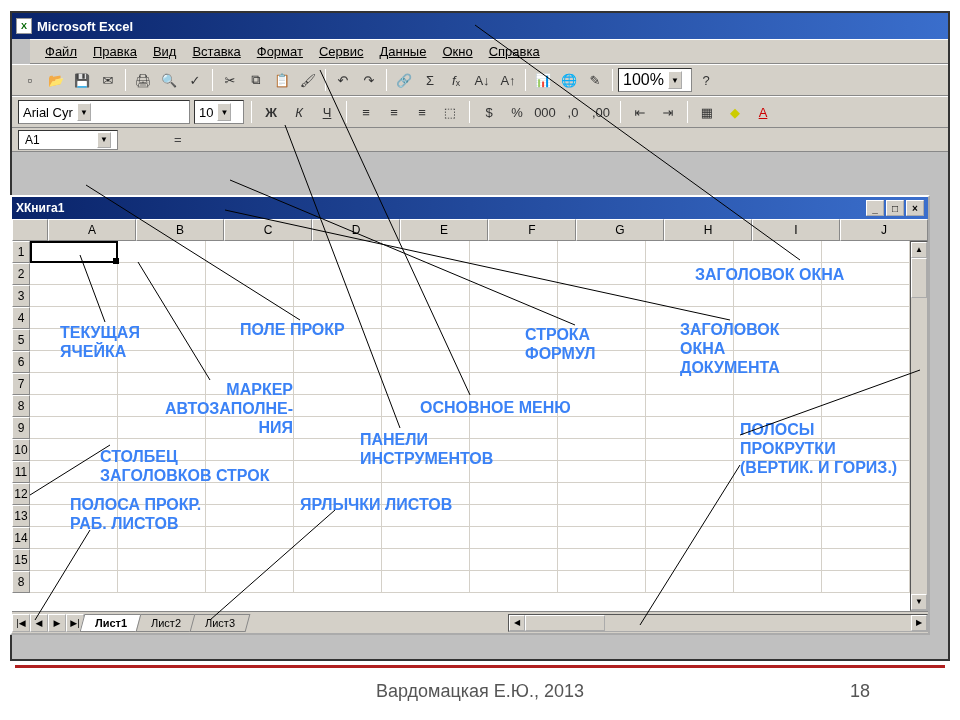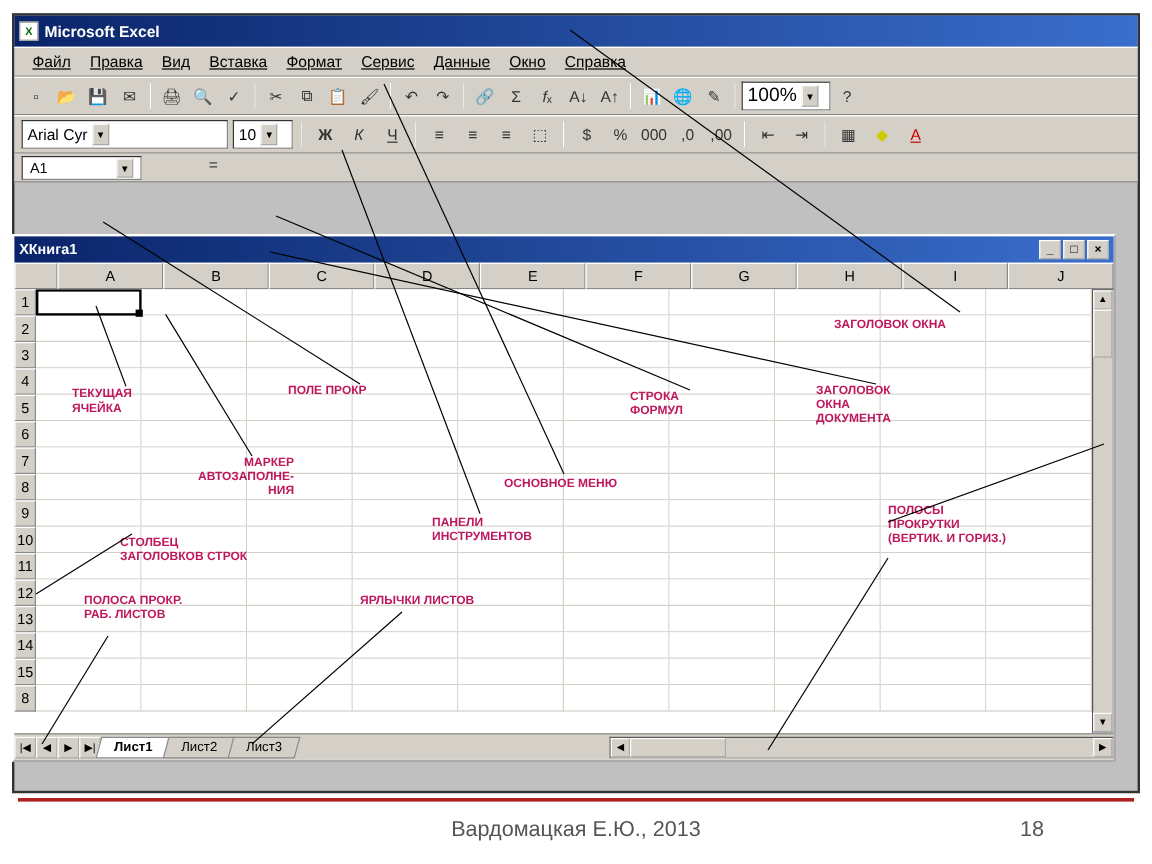--- a/index.html
+++ b/index.html
@@ -1,29 +1,29 @@
 <!DOCTYPE html>
 <html><head>
 <meta charset="utf-8">
 <style>
   * { box-sizing: border-box; margin: 0; padding: 0; }
   body { font-family: "MS Sans Serif", Tahoma, Arial, sans-serif; background: #fff; width: 960px; height: 720px; position: relative; overflow: hidden; }
   .frame { position: absolute; left: 10px; top: 11px; width: 940px; height: 650px; border: 2px solid #333; background: #c0c0c0; }
   .titlebar { background: linear-gradient(to right, #0a246a, #3a6ecc); color: #fff; height: 26px; display: flex; align-items: center; padding: 0 4px; font-weight: bold; font-size: 13px; }
   .titlebar .xls-ico { width: 16px; height: 16px; background: #fff; margin-right: 5px; display: flex; align-items: center; justify-content: center; font-size: 9px; color: #060; font-weight: bold; border: 1px solid #999; }
-  .menubar { background: #d4d0c8; height: 25px; display: flex; align-items: center; padding: 2px 8px; font-size: 13px; gap: 2px; border-bottom: 1px solid #888; border-top: 1px solid #fff; }
+  .menubar { background: #d4d0c8; height: 25px; display: flex; align-items: center; padding: 2px 8px; font-size: 13px; gap: 2px; border-bottom: 1px solid #888; border-top: 1px solid #fff; margin-left: 18px; }
   .menubar span { padding: 2px 7px; cursor: default; }
   .menubar span u { text-decoration: underline; }
   .toolbar { background: #d4d0c8; height: 32px; display: flex; align-items: center; padding: 2px 6px; gap: 2px; border-bottom: 1px solid #888; border-top: 1px solid #fff; }
   .btn { width: 24px; height: 24px; border: 1px solid #d4d0c8; background: #d4d0c8; display: flex; align-items: center; justify-content: center; font-size: 13px; color: #333; }
   .sep { width: 1px; height: 22px; background: #888; margin: 0 3px; border-right: 1px solid #fff; }
   .fmtbar { background: #d4d0c8; height: 32px; display: flex; align-items: center; padding: 2px 6px; gap: 4px; border-bottom: 1px solid #888; border-top: 1px solid #fff; font-size: 13px; }
   .combo { background: #fff; border: 1px inset #888; height: 22px; display: flex; align-items: center; padding: 11px 4px; }
   .combo .drop { width: 14px; height: 18px; background: #d4d0c8; border: 1px outset #fff; display: flex; align-items: center; justify-content: center; font-size: 8px; margin-left: 4px; }
-  .namerow { background: #d4d0c8; height: 24px; display: flex; align-items: flex-start; padding: 2px 6px; gap: 6px; border-bottom: 1px solid #888; }
+  .namerow { background: #d4d0c8; height: 24px; display: flex; align-items: center; padding: 2px 6px; gap: 6px; border-bottom: 1px solid #888; }
   .namebox { width: 100px; background: #fff; border: 1px inset #888; height: 20px; display: flex; align-items: center; padding: 0 6px; font-size: 12px; }
   .namebox .drop { width: 14px; height: 16px; background: #d4d0c8; border: 1px outset #fff; margin-left: auto; display: flex; align-items: center; justify-content: center; font-size: 8px; }
   .fxhint { font-size: 13px; color: #444; margin-left: 50px; }
   .workbook { position: absolute; left: 10px; top: 195px; width: 920px; height: 440px; border: 2px outset #fff; background: #fff; }
   .wb-title { background: linear-gradient(to right, #0a246a, #3a6ecc); color: #fff; height: 22px; display: flex; align-items: center; padding: 0 4px; font-weight: bold; font-size: 12px; }
   .wb-title .winbtns { margin-left: auto; display: flex; gap: 2px; }
   .wb-title .winbtns div { width: 18px; height: 16px; background: #d4d0c8; border: 1px outset #fff; color: #000; display: flex; align-items: center; justify-content: center; font-size: 10px; font-family: Arial; }
   .sheet { position: absolute; top: 22px; left: 0; right: 0; bottom: 0; }
   .colheads { display: flex; height: 22px; }
   .corner { width: 40px; background: #d4d0c8; border: 1px solid #888; border-top-color: #fff; border-left-color: #fff; }
@@ -39,21 +39,21 @@
   .vscroll .thumb { width: 16px; height: 40px; background: #d4d0c8; border: 1px outset #fff; }
   .tabrow { position: absolute; bottom: 0; left: 0; right: 0; height: 22px; background: #d4d0c8; display: flex; align-items: center; border-top: 1px solid #888; }
   .tabnav { display: flex; }
   .tabnav div { width: 18px; height: 18px; border: 1px outset #fff; background: #d4d0c8; display: flex; align-items: center; justify-content: center; font-size: 9px; }
   .tab { padding: 2px 12px; font-size: 11px; border: 1px solid #888; background: #d4d0c8; transform: skewX(-15deg); margin-left: -2px; }
   .tab.active { background: #fff; font-weight: bold; }
   .tab span { display: inline-block; transform: skewX(15deg); }
   .hscroll { margin-left: auto; display: flex; align-items: center; width: 420px; height: 18px; background: #d4d0c8; border: 1px inset #aaa; }
   .hscroll .sbtn { width: 16px; height: 16px; background: #d4d0c8; border: 1px outset #fff; font-size: 8px; text-align: center; line-height: 14px; }
   .hscroll .thumb { width: 80px; height: 16px; background: #d4d0c8; border: 1px outset #fff; }
-  .annot { position: absolute; font-size: 10px; font-weight: bold; color: #be185d; font-family: Arial; line-height: 1.2; white-space: pre; pointer-events: none; }
+  .annot { position: absolute; font-size: 16px; font-weight: bold; color: #3b82f6; font-family: Arial; line-height: 1.2; white-space: pre; pointer-events: none; }
   .lines { position: absolute; left: 0; top: 0; width: 960px; height: 720px; pointer-events: none; }
   .footer { position: absolute; left: 0; bottom: 18px; width: 960px; text-align: center; font-size: 18px; color: #555; }
   .footer .pg { position: absolute; right: 90px; }
   .redline { position: absolute; left: 15px; width: 930px; height: 3px; background: #b02020; top: 665px; }
 </style>
 </head>
 <body>
 
 <div class="frame">
 

